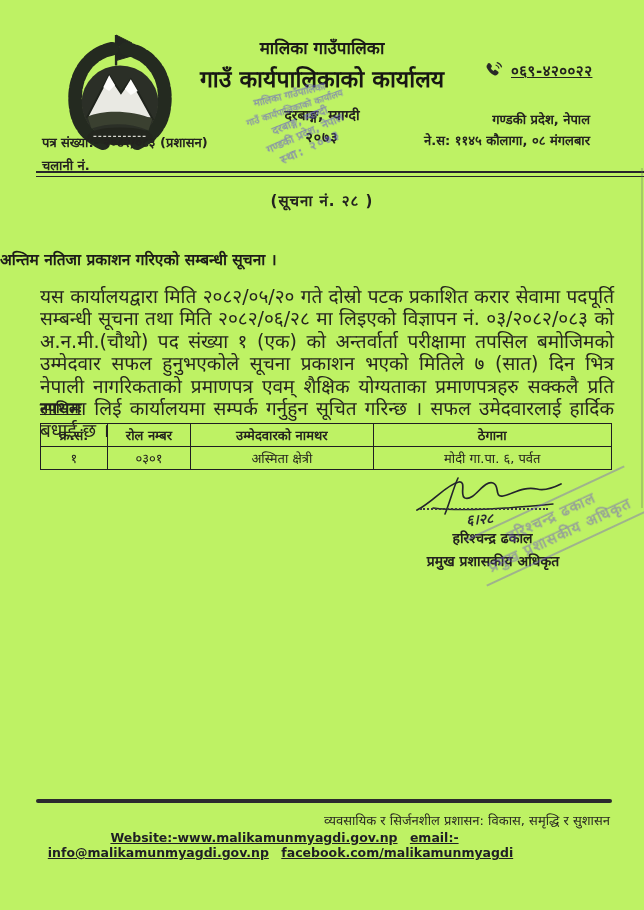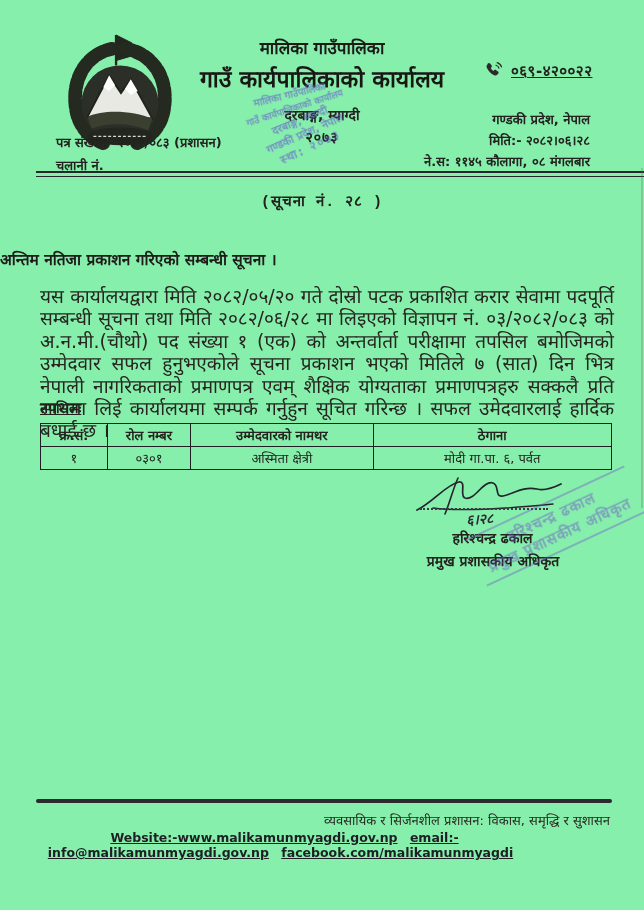--- a/index.html
+++ b/index.html
@@ -1,50 +1,50 @@
 <!DOCTYPE html>
 <html><head>
 <meta charset="utf-8">
 <style>
   html,body{margin:0;padding:0;background:#e9e9e7;}
   .page{
     position:relative;width:644px;height:910px;margin:0 auto;
-    background:#86efac;overflow:hidden;
+    background:#bef264;overflow:hidden;
     font-family:"DejaVu Sans",sans-serif;color:#23221f;
   }
   
   .emblem{position:absolute;left:60px;top:32px;width:118px;height:126px;}
   .hdr-center{position:absolute;left:167px;top:36px;width:310px;text-align:center;}
   .muni{font-size:17px;font-weight:bold;color:#1c1b18;}
   .office{font-size:23px;font-weight:bold;margin-top:3px;color:#181714;}
   .hdr-addr{font-size:14px;font-weight:bold;margin-top:11px;}
   .hdr-year{font-size:14px;font-weight:bold;margin-top:3px;letter-spacing:1px;}
   .phone-row{position:absolute;left:484px;top:60px;display:flex;align-items:center;gap:8px;}
   .phone-row .num{font-size:15px;font-weight:bold;letter-spacing:.5px;text-decoration:underline;}
   .hdr-right{position:absolute;left:360px;top:109px;width:230px;text-align:right;
     font-size:13px;font-weight:bold;line-height:21px;}
-  .hdr-left{position:absolute;left:56px;top:131px;font-size:13px;font-weight:bold;line-height:23px;}
+  .hdr-left{position:absolute;left:42px;top:131px;font-size:13px;font-weight:bold;line-height:23px;}
   .hdr-stamp{
     position:absolute;left:230px;top:86px;width:140px;text-align:center;
     transform:rotate(-22deg);color:rgba(104,92,205,.62);
     font-weight:bold;filter:blur(.3px);pointer-events:none;
   }
   .hdr-stamp div{line-height:14px;}
   .hs-0{font-size:10px;transform:rotate(8deg);}
   .hs-1{font-size:9.5px;transform:rotate(4deg);}
   .hs-2{font-size:11px;}
   .hs-3{font-size:11px;transform:rotate(-2deg);}
   .hs-4{font-size:12px;letter-spacing:2px;transform:rotate(-3deg);}
   .double-rule{
     position:absolute;left:36px;right:0;top:171px;height:3px;
     border-top:2.4px solid #27262a;border-bottom:1.3px solid #27262a;
   }
   
   .notice-no{position:absolute;left:0;width:644px;top:190px;text-align:center;
-    font-size:15px;font-weight:bold;letter-spacing:1px;font-family:Liberation Mono, monospace;}
+    font-size:15px;font-weight:bold;letter-spacing:1px;}
   .subject{position:absolute;left:0;width:644px;top:248px;text-align:left;
     font-size:15.5px;font-weight:bold;color:#1d1c19;}
   .body-par{position:absolute;left:40px;width:574px;top:285px;margin:0;
     font-size:19px;line-height:22.4px;text-align:justify;color:#26251f;}
   .tapsil{position:absolute;left:40px;top:398px;font-size:14px;font-weight:bold;
     text-decoration:underline;}
   
   .result-table{position:absolute;left:40px;top:423px;width:572px;
     border-collapse:collapse;font-size:13px;color:#24231e;}
   .result-table th,.result-table td{
@@ -129,21 +129,20 @@
     <svg viewBox="0 0 26 24" width="19" height="18">
       <path d="M5.2 3.1c1-1 2.4-1 3.2.1l1.9 2.4c.7.9.6 2.1-.2 2.9l-.9.9c.6 1.6 2.1 3.2 3.7 3.9l.9-.9c.8-.8 2-.9 2.9-.2l2.4 1.9c1.1.8 1.2 2.3.2 3.2l-1.3 1.3c-1 1-2.7 1.3-4 .6-4.5-2.3-8.1-5.9-10.2-10.4-.6-1.3-.3-2.9.7-3.9z" fill="#2a2a28"></path>
       <path d="M16.5 5.5c1.9.5 3.4 2 3.9 3.9" stroke="#2a2a28" stroke-width="1.7" fill="none" stroke-linecap="round"></path>
       <path d="M18 1.8c2.9.8 5.1 3 5.9 5.9" stroke="#2a2a28" stroke-width="1.7" fill="none" stroke-linecap="round"></path>
     </svg>
     <span class="num">०६९-४२००२२</span>
   </div>
 
   <div class="hdr-right">
     <div>गण्डकी प्रदेश, नेपाल</div>
-    <div>मिति:- २०८२।०६।२८</div>
     <div>ने.स: ११४५ कौलागा, ०८ मंगलबार</div>
   </div>
 
   <div class="hdr-left">
     <div>पत्र संख्या:- २०८२/०८३ (प्रशासन)</div>
     <div>चलानी  नं.</div>
   </div>
 
   <div class="double-rule"></div>
 

